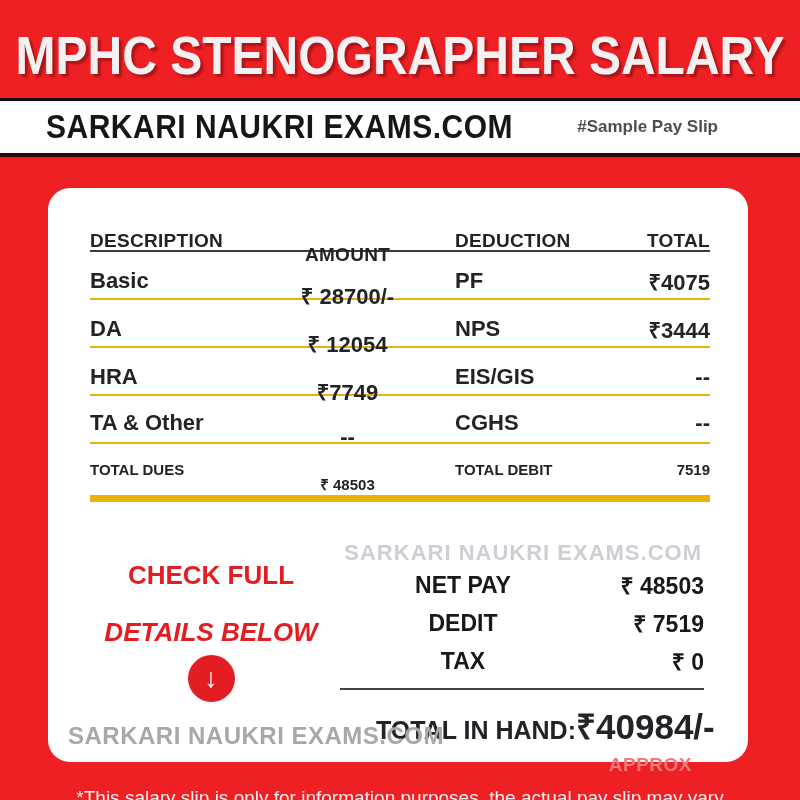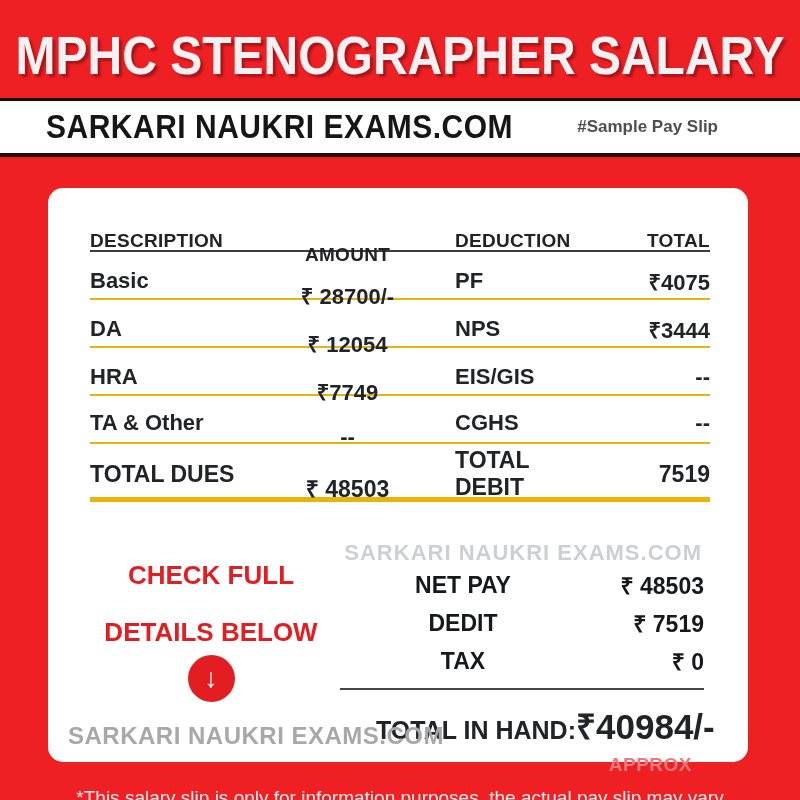--- a/index.html
+++ b/index.html
@@ -32,40 +32,40 @@
   .brand-name {
     font-size: 30px; font-weight: bold; color: var(--band_text, #161616);
     letter-spacing: 0.5px; transform: scaleY(1.08); transform-origin: left center;
     white-space: nowrap;
   }
   .brand-tag { font-size: 17px; font-weight: bold; color: var(--tag_gray, #4E4E4E); white-space: nowrap; }
 
   
   .card {
     position: absolute; left: 48px; top: 188px; width: 700px; height: 574px;
-    background: #ffffff; border-radius: 15px;
+    background: #ffffff; border-radius: 22px;
     color: var(--table_text, #222327);
   }
 
   .pay-table { position: absolute; left: 42px; top: 28px; width: 620px; }
   .trow {
     display: grid; grid-template-columns: 190px 135px 175px 120px;
     align-items: center;
   }
   .thead { height: 36px; border-bottom: 2px solid #3d3d3d; font-size: 19px; font-weight: bold; letter-spacing: 0.3px; }
   .tbody-row { height: 48px; border-bottom: 2px solid #eab308; font-size: 22px; font-weight: bold; }
-  .totals-row { height: 58px; border-bottom: 5px solid #eab308; font-size: 23px; font-weight: bold; }
+  .totals-row { height: 58px; border-bottom: 7px solid #eab308; font-size: 15px; font-weight: bold; }
   .c-amount { text-align: center; margin-top: 28px; }
   .c-deduction { padding-left: 40px; }
   .c-total { text-align: right; }
 
   
   .cta { position: absolute; left: 8px; top: 368px; width: 310px; text-align: center; }
   .cta-line { font-size: 26px; font-weight: bold; color: var(--cta_red, #E31E22); line-height: 38px; white-space: nowrap; }
-  .cta-line + .cta-line { margin-top: 19px; }
+  .cta-line + .cta-line { margin-top: 19px; font-style: italic; }
   .arrow-circle {
     width: 47px; height: 47px; border-radius: 50%;
     background: var(--cta_red, #E31E22); color: #ffffff;
     display: flex; align-items: center; justify-content: center;
     margin: 4px auto 0; font-size: 27px; font-weight: bold; line-height: 1;
   }
 
   
   .watermark-mid {
     position: absolute; top: 352px; right: 46px;

